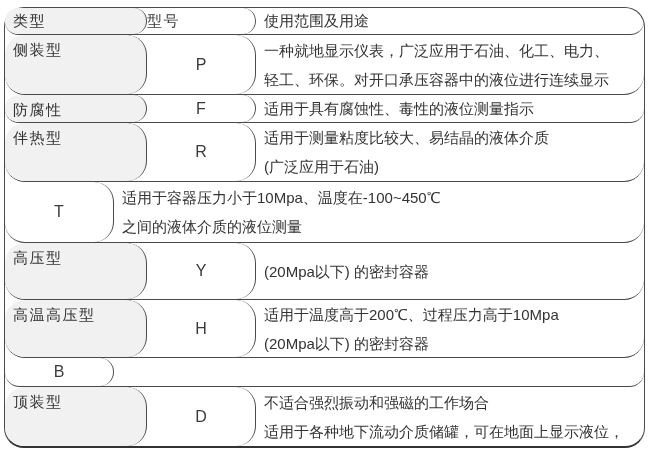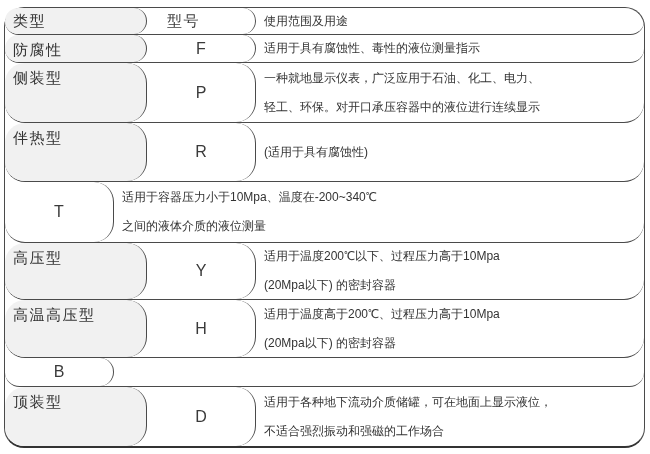--- a/index.html
+++ b/index.html
@@ -39,80 +39,80 @@
     justify-content: center;
     font-size: 16px;
     color: #3a3a3a;
   }
   .c3 {
     flex: 1;
     padding: 0 6px 0 8px;
     display: flex;
     flex-direction: column;
     justify-content: center;
-    font-size: 12px;
+    font-size: 15px;
   }
   .c3 .line { line-height: 29px; white-space: nowrap; }
   
   .tr.header .c1 { display: flex; align-items: center; padding-top: 0; }
-  .tr.header .c2 { justify-content: flex-start; padding-left: 20px; font-size: 15px; letter-spacing: 1.5px; }
+  .tr.header .c2 { justify-content: flex-start; padding-left: 0; font-size: 15px; letter-spacing: 1.5px; }
   .tr.header .c3 .line { line-height: 20px; }
 </style>
 </head>
 <body>
 
 <div class="page">
   <div class="spec-table">
 
     <div class="tr header" style="height:27px">
       <div class="td c1">类型</div>
       <div class="td c2">型号</div>
       <div class="td c3">
         <div class="line">使用范围及用途</div>
       </div>
     </div>
 
-    <div class="tr" style="height:28px">
-      <div class="td c1">防腐性</div>
-      <div class="td c2">F</div>
-      <div class="td c3">
-        <div class="line">适用于具有腐蚀性、毒性的液位测量指示</div>
-      </div>
-    </div>
-
     <div class="tr" style="height:60px">
       <div class="td c1">侧装型</div>
       <div class="td c2">P</div>
       <div class="td c3">
         <div class="line">一种就地显示仪表，广泛应用于石油、化工、电力、</div>
         <div class="line">轻工、环保。对开口承压容器中的液位进行连续显示</div>
       </div>
     </div>
 
+    <div class="tr" style="height:28px">
+      <div class="td c1">防腐性</div>
+      <div class="td c2">F</div>
+      <div class="td c3">
+        <div class="line">适用于具有腐蚀性、毒性的液位测量指示</div>
+      </div>
+    </div>
+
     <div class="tr" style="height:59px">
       <div class="td c1">伴热型</div>
       <div class="td c2">R</div>
       <div class="td c3">
-        <div class="line">(适用于具有腐蚀性)</div>
+        <div class="line">适用于测量粘度比较大、易结晶的液体介质</div>
+        <div class="line">(广泛应用于石油)</div>
       </div>
     </div>
 
     <div class="tr" style="height:61px">
       <div class="td c2">T</div>
       <div class="td c3">
-        <div class="line">适用于容器压力小于10Mpa、温度在-200~340℃</div>
+        <div class="line">适用于容器压力小于10Mpa、温度在-100~450℃</div>
         <div class="line">之间的液体介质的液位测量</div>
       </div>
     </div>
 
     <div class="tr" style="height:57px">
       <div class="td c1">高压型</div>
       <div class="td c2">Y</div>
       <div class="td c3">
-        <div class="line">适用于温度200℃以下、过程压力高于10Mpa</div>
         <div class="line">(20Mpa以下) 的密封容器</div>
       </div>
     </div>
 
     <div class="tr" style="height:58px">
       <div class="td c1">高温高压型</div>
       <div class="td c2">H</div>
       <div class="td c3">
         <div class="line">适用于温度高于200℃、过程压力高于10Mpa</div>
         <div class="line">(20Mpa以下) 的密封容器</div>
@@ -120,19 +120,19 @@
     </div>
 
     <div class="tr" style="height:29px">
       <div class="td c2">B</div>
     </div>
 
     <div class="tr" style="height:59px">
       <div class="td c1">顶装型</div>
       <div class="td c2">D</div>
       <div class="td c3">
+        <div class="line">不适合强烈振动和强磁的工作场合</div>
         <div class="line">适用于各种地下流动介质储罐，可在地面上显示液位，</div>
-        <div class="line">不适合强烈振动和强磁的工作场合</div>
       </div>
     </div>
 
   </div>
 </div>
 
 </body></html>

